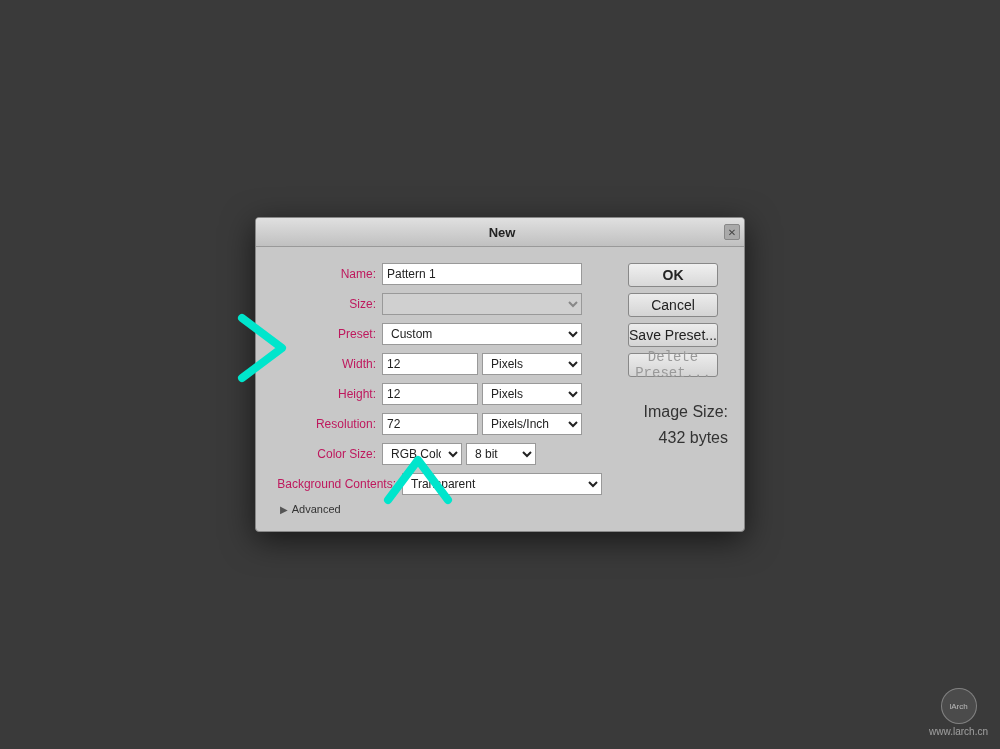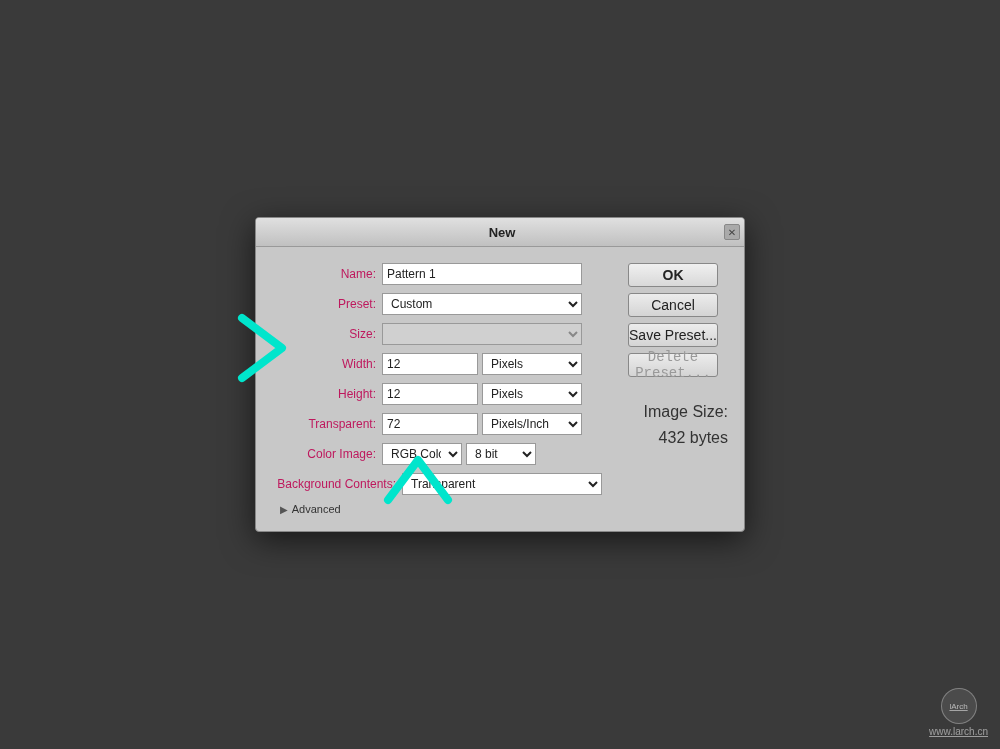--- a/index.html
+++ b/index.html
@@ -17,21 +17,20 @@
       position: relative;
     }
 
     .watermark {
       position: absolute;
       bottom: 12px;
       right: 12px;
       color: rgba(255,255,255,0.5);
       font-size: 10px;
       text-align: center;
-      text-decoration: underline;
     }
 
     .watermark .logo-circle {
       width: 36px;
       height: 36px;
       border-radius: 50%;
       background: rgba(80,80,80,0.8);
       border: 1px solid rgba(255,255,255,0.3);
       display: flex;
       align-items: center;
@@ -249,33 +248,33 @@
   <div class="dialog-body">
 
     <div class="form-area">
 
       <div class="form-row">
         <div class="form-label name-label">Name:</div>
         <input class="form-input name-input" type="text" value="Pattern 1" style="">
       </div>
 
       <div class="form-row">
+        <div class="form-label size-label">Size:</div>
+        <select class="form-input size-select" style="background:#d0d0d0; color:#888;">
+          <option></option>
+        </select>
+      </div>
+
+      <div class="form-row">
         <div class="form-label preset-label">Preset:</div>
         <select class="form-input preset-select">
           <option>Custom</option>
           <option>Default Photoshop Size</option>
           <option>Letter</option>
           <option>Legal</option>
-        </select>
-      </div>
-
-      <div class="form-row">
-        <div class="form-label size-label">Size:</div>
-        <select class="form-input size-select" style="background:#d0d0d0; color:#888;">
-          <option></option>
         </select>
       </div>
 
       <div class="form-row">
         <div class="form-label width-label">Width:</div>
         <input class="form-input dimension-input" type="text" value="12" style="">
         <select class="form-input unit-select">
           <option>Pixels</option>
           <option>Inches</option>
           <option>cm</option>
@@ -288,30 +287,30 @@
         <input class="form-input dimension-input" type="text" value="12" style="">
         <select class="form-input unit-select">
           <option>Pixels</option>
           <option>Inches</option>
           <option>cm</option>
           <option>mm</option>
         </select>
       </div>
 
       <div class="form-row">
-        <div class="form-label resolution-label">Transparent:</div>
+        <div class="form-label resolution-label">Resolution:</div>
         <input class="form-input dimension-input" type="text" value="72" style="">
         <select class="form-input unit-select">
           <option>Pixels/Inch</option>
           <option>Pixels/cm</option>
         </select>
       </div>
 
       <div class="form-row">
-        <div class="form-label colormode-label">Color Image:</div>
+        <div class="form-label colormode-label">Color Size:</div>
         <select class="form-input colormode-select">
           <option>RGB Color</option>
           <option>CMYK Color</option>
           <option>Grayscale</option>
         </select>
         <select class="form-input colorbit-select">
           <option>8 bit</option>
           <option>16 bit</option>
           <option>32 bit</option>
         </select>

